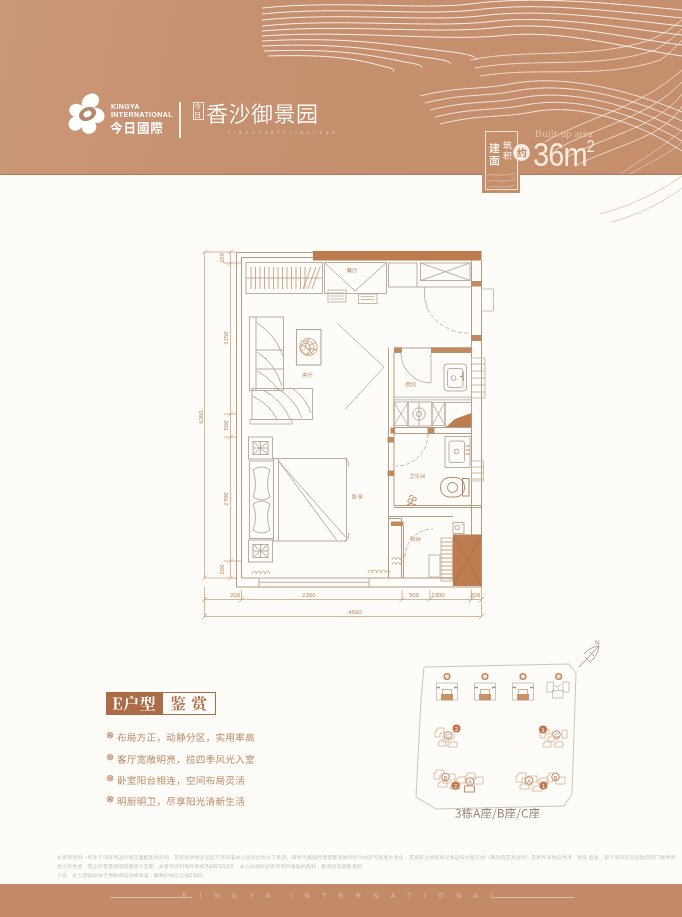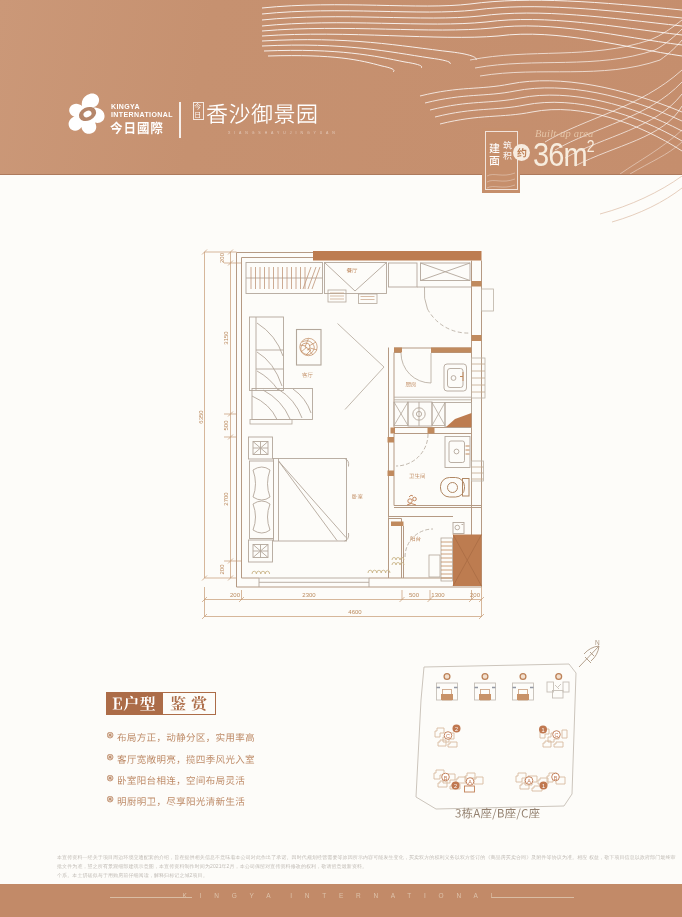--- a/index.html
+++ b/index.html
@@ -99,21 +99,21 @@
     <path transform="translate(0,8.6)" d="M0.3 -1.2 0.5 -0.4C1.4 -0.6 2.6 -0.9 3.8 -1.2L3.7 -1.9L2.5 -1.7V-3.7H3.7V-4.5H0.6V-3.7H1.7V-1.5ZM4.1 -4.6V-2.6C4.1 -1.6 3.9 -0.6 2.6 0.1C2.8 0.3 3.1 0.6 3.2 0.7C4.6 -0.1 4.9 -1.4 4.9 -2.5C5.4 -2.0 5.9 -1.4 6.1 -1.0L6.7 -1.4V-0.5C6.7 0.1 6.7 0.3 6.9 0.4C7.0 0.5 7.3 0.6 7.5 0.6C7.6 0.6 7.8 0.6 7.9 0.6C8.1 0.6 8.3 0.6 8.4 0.5C8.5 0.4 8.6 0.3 8.7 0.2C8.7 0.0 8.8 -0.3 8.8 -0.6C8.6 -0.7 8.3 -0.8 8.2 -1.0C8.1 -0.7 8.1 -0.4 8.1 -0.3C8.1 -0.2 8.1 -0.2 8.0 -0.2C8.0 -0.1 7.9 -0.1 7.9 -0.1C7.8 -0.1 7.7 -0.1 7.7 -0.1C7.6 -0.1 7.6 -0.2 7.5 -0.2C7.5 -0.2 7.5 -0.3 7.5 -0.5V-4.6ZM4.9 -3.8H6.7V-1.6C6.4 -2.0 5.9 -2.6 5.5 -3.0L4.9 -2.6ZM1.8 -7.7C1.5 -6.7 0.9 -5.7 0.3 -5.1C0.5 -5.0 0.8 -4.8 1.0 -4.6C1.3 -5.0 1.6 -5.4 1.9 -6.0H2.3C2.5 -5.5 2.7 -5.0 2.8 -4.7L3.6 -5.0C3.5 -5.3 3.3 -5.6 3.2 -6.0H4.4V-6.7H2.3C2.4 -6.9 2.5 -7.2 2.6 -7.5ZM5.3 -7.6C5.1 -6.7 4.7 -5.8 4.1 -5.2C4.3 -5.0 4.6 -4.8 4.8 -4.7C5.1 -5.0 5.4 -5.5 5.6 -6.0H6.1C6.4 -5.6 6.7 -5.0 6.8 -4.7L7.6 -5.0C7.5 -5.3 7.3 -5.6 7.0 -6.0H8.5V-6.7H5.9C6.0 -6.9 6.1 -7.2 6.2 -7.4Z" fill="#ffffff" opacity="0.9"></path>
     <path transform="translate(0,19)" d="M6.8 -1.8C7.2 -1.0 7.7 0.0 7.9 0.7L8.7 0.4C8.5 -0.3 8.0 -1.3 7.5 -2.1ZM4.9 -2.1C4.7 -1.2 4.3 -0.3 3.7 0.3C3.9 0.4 4.2 0.6 4.4 0.7C5.0 0.1 5.5 -0.8 5.8 -1.9ZM5.1 -6.2H7.4V-3.7H5.1ZM4.3 -7.0V-2.9H8.3V-7.0ZM3.5 -7.5C2.7 -7.2 1.4 -6.9 0.3 -6.8C0.4 -6.6 0.5 -6.3 0.5 -6.1C1.0 -6.2 1.4 -6.2 1.9 -6.3V-5.0H0.4V-4.2H1.8C1.4 -3.3 0.8 -2.2 0.2 -1.6C0.4 -1.3 0.6 -1.0 0.7 -0.8C1.1 -1.3 1.6 -2.1 1.9 -2.9V0.8H2.7V-3.2C3.1 -2.7 3.4 -2.2 3.6 -1.9L4.1 -2.6C3.9 -2.8 3.0 -3.8 2.7 -4.1V-4.2H4.1V-5.0H2.7V-6.5C3.2 -6.6 3.6 -6.7 4.0 -6.8Z" fill="#ffffff" opacity="0.9"></path>
   </svg>
 
 <div class="abs" style="left:513px;top:144px;width:17px;height:17px;border-radius:50%;background:#f7ece0;color:#bd7f54;"></div>
 
 <svg class="abs" style="left:516.5px;top:146.5px" width="11" height="12" viewBox="0 0 11 12">
     <path transform="translate(0,9.5)" d="M0.3 -0.7 0.5 0.4C1.6 0.2 3.0 -0.1 4.3 -0.3L4.3 -1.4C2.8 -1.1 1.3 -0.9 0.3 -0.7ZM4.8 -3.8C5.5 -3.2 6.3 -2.3 6.6 -1.7L7.5 -2.5C7.1 -3.1 6.3 -3.9 5.6 -4.5ZM0.6 -4.1C0.8 -4.2 1.0 -4.3 1.9 -4.4C1.6 -3.9 1.3 -3.5 1.1 -3.4C0.8 -3.0 0.6 -2.8 0.3 -2.7C0.5 -2.5 0.6 -1.9 0.7 -1.7C1.0 -1.9 1.4 -1.9 4.2 -2.4C4.1 -2.6 4.1 -3.1 4.1 -3.4L2.2 -3.1C2.9 -4.0 3.6 -4.9 4.2 -5.8L3.2 -6.4C3.0 -6.1 2.8 -5.7 2.6 -5.4L1.7 -5.3C2.3 -6.1 2.9 -7.1 3.3 -8.0L2.2 -8.5C1.8 -7.3 1.1 -6.1 0.8 -5.8C0.6 -5.5 0.4 -5.3 0.2 -5.2C0.4 -4.9 0.5 -4.4 0.6 -4.1ZM5.4 -8.5C5.1 -7.1 4.6 -5.8 3.9 -4.9C4.2 -4.8 4.7 -4.4 4.9 -4.2C5.2 -4.6 5.5 -5.1 5.7 -5.6H8.2C8.1 -2.2 8.0 -0.7 7.7 -0.4C7.6 -0.3 7.5 -0.2 7.3 -0.2C7.0 -0.2 6.5 -0.2 5.9 -0.3C6.1 0.0 6.2 0.5 6.2 0.8C6.8 0.9 7.4 0.9 7.8 0.8C8.2 0.8 8.5 0.6 8.7 0.3C9.1 -0.2 9.2 -1.8 9.3 -6.2C9.3 -6.3 9.4 -6.7 9.4 -6.7H6.1C6.3 -7.2 6.5 -7.7 6.6 -8.3Z" fill="#bd7f54"></path>
   </svg>
 
-<div class="abs" style="left:535px;top:128px;color:#e5c4a6;font-size:10.5px;font-style:italic;font-family:'Liberation Serif',serif;letter-spacing:0.2px;">Built-up area</div>
+<div class="abs" style="left:535px;top:128px;color:#e5c4a6;font-size:10.5px;font-family:'Liberation Serif',serif;letter-spacing:0.2px;">Built-up area</div>
 
 <div class="abs" style="left:533px;top:136px;color:#f7ecdd;font-size:33px;letter-spacing:-1px;transform:scaleX(0.88);transform-origin:0 0;">36m<span style="font-size:16px;vertical-align:14px;">2</span></div>
 
 <svg class="abs" style="left:190px;top:240px" width="310" height="390" viewBox="190 240 310 390" fill="none" font-family="Liberation Sans,sans-serif">
 
 <g stroke="#b59a84" stroke-width="1">
 <path d="M236.5,252.5 V587 M241.5,257.5 V578"></path>
 </g>
 
 <g stroke="#b59a84" stroke-width="1">

